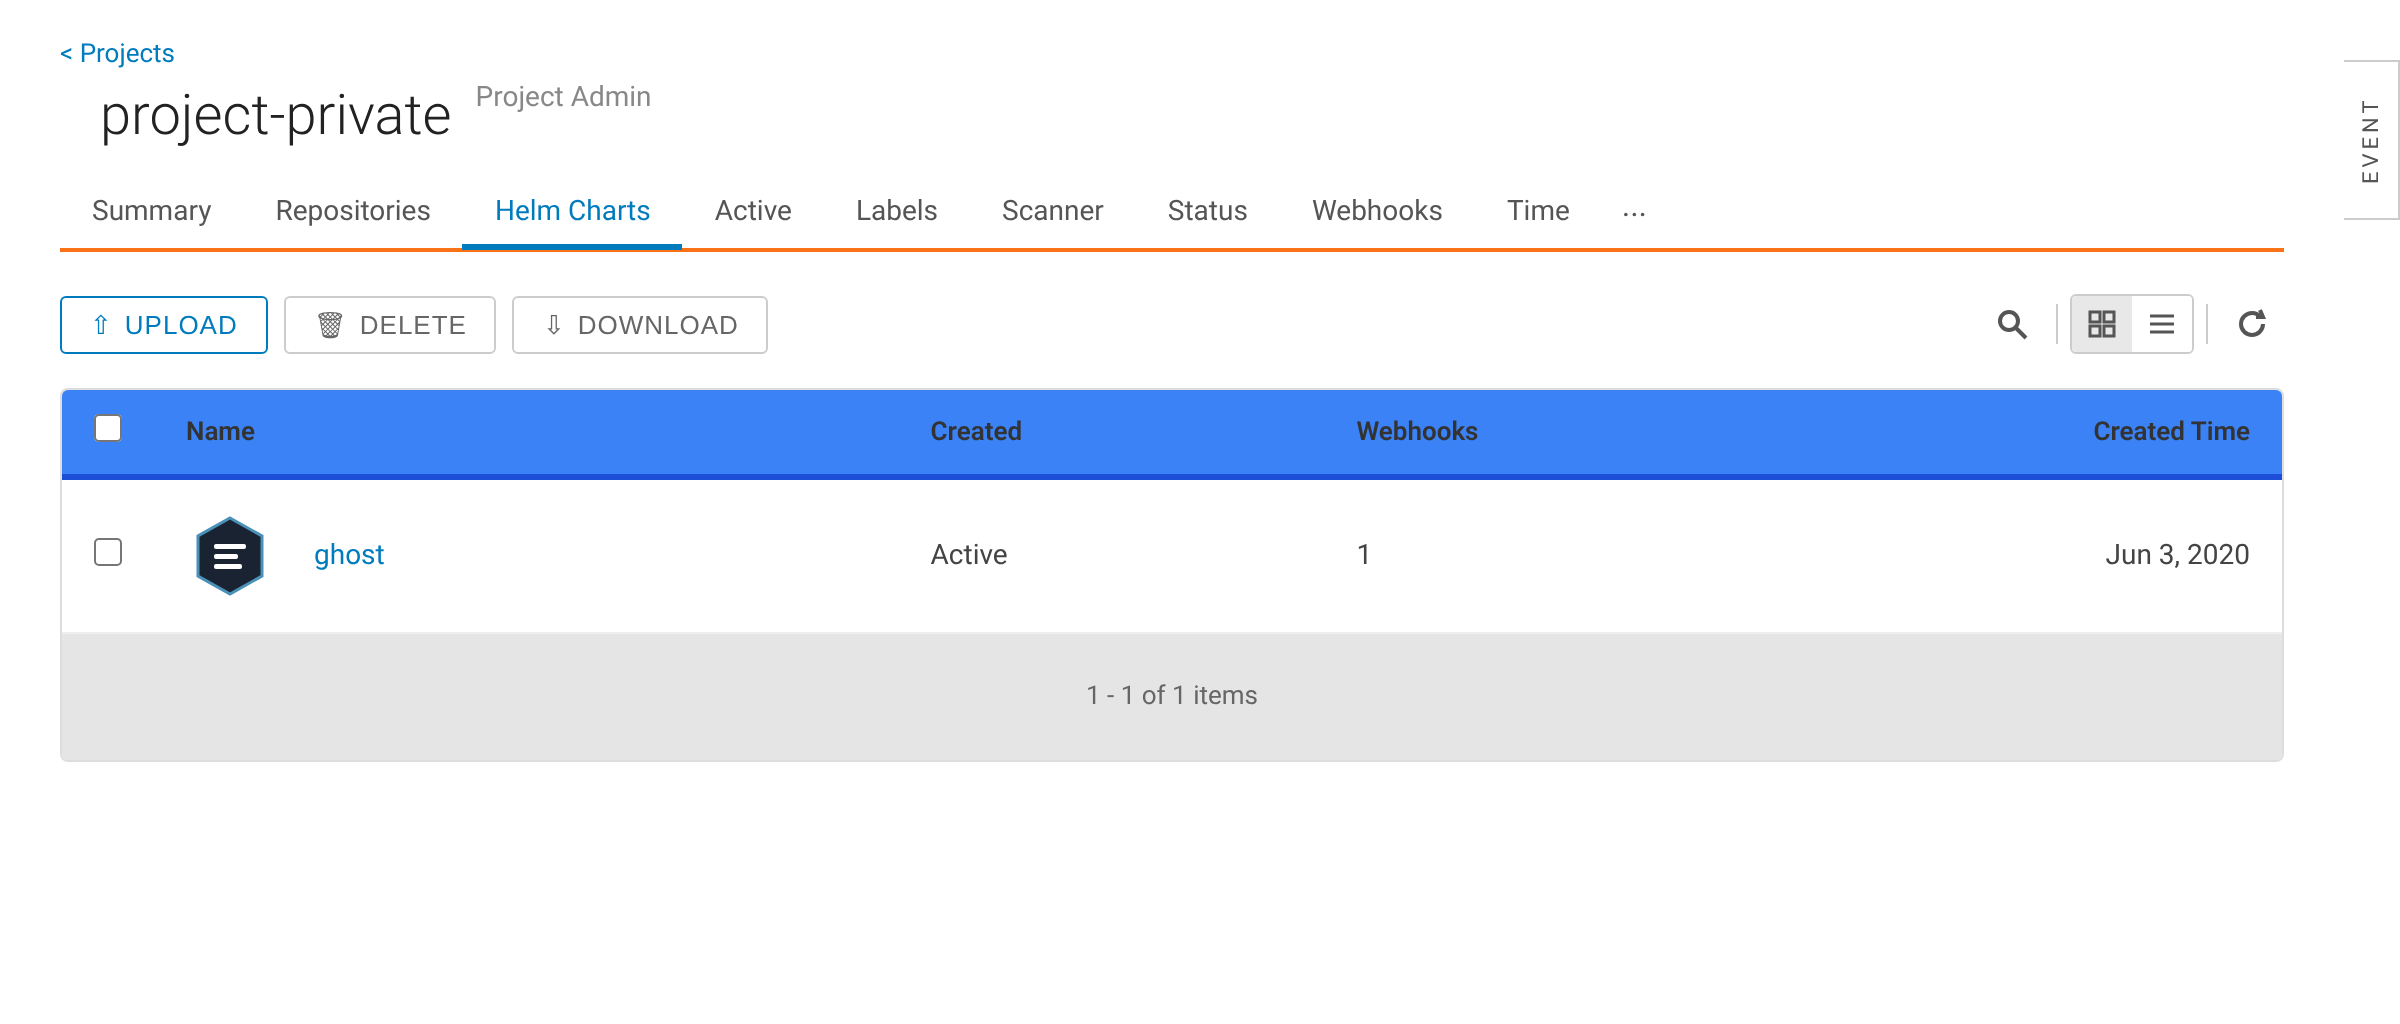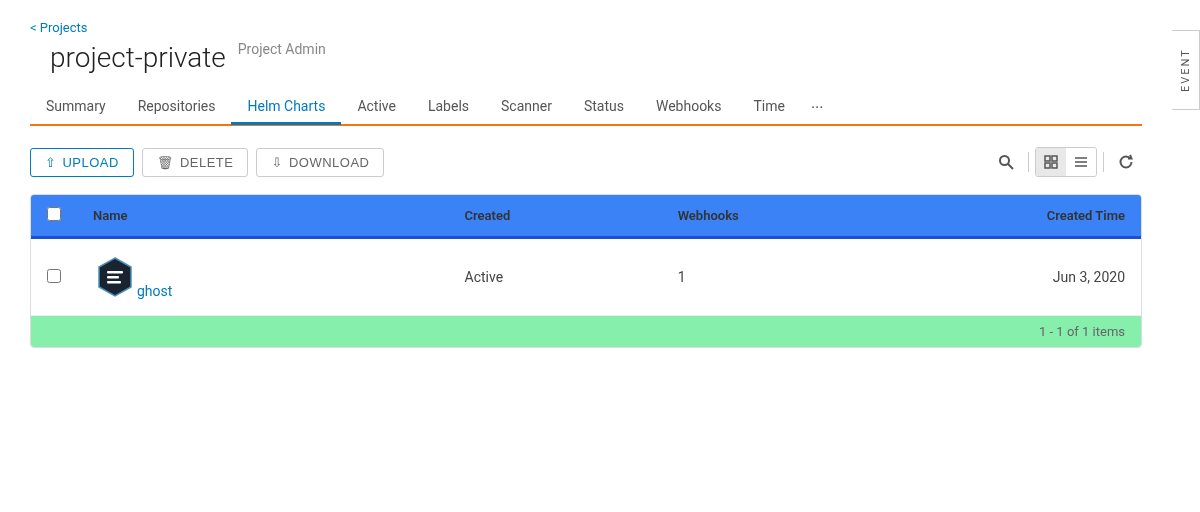--- a/index.html
+++ b/index.html
@@ -196,22 +196,22 @@
       vertical-align: middle;
     }
     tbody tr:last-child td { border-bottom: none; }
     .checkbox-col { width: 40px; }
     .name-col { width: 35%; }
     .status-col { width: 20%; }
     .versions-col { width: 20%; }
     .created-col { width: 25%; text-align: right; }
     .chart-icon-cell {
       display: flex;
-      align-items: flex-end;
-      gap: 0;
+      align-items: center;
+      gap: 20px;
     }
     
     .helm-icon {
       width: 44px;
       height: 44px;
       position: relative;
       flex-shrink: 0;
     }
     .helm-icon svg {
       width: 44px;
@@ -224,24 +224,24 @@
       font-size: 14px;
     }
     
     input[type="checkbox"] {
       width: 14px;
       height: 14px;
       cursor: pointer;
     }
     
     .table-footer {
-      padding: 8px 16px;
+      padding: 24px 16px;
       border-top: 1px solid #eee;
-      background: #86efac;
-      text-align: right;
+      background: #e5e5e5;
+      text-align: center;
       font-size: 13px;
       color: #666;
     }
   </style>
 </head>
 <body>
 
 <div class="page-wrapper">
 
   <div class="event-tab">EVENT</div>

